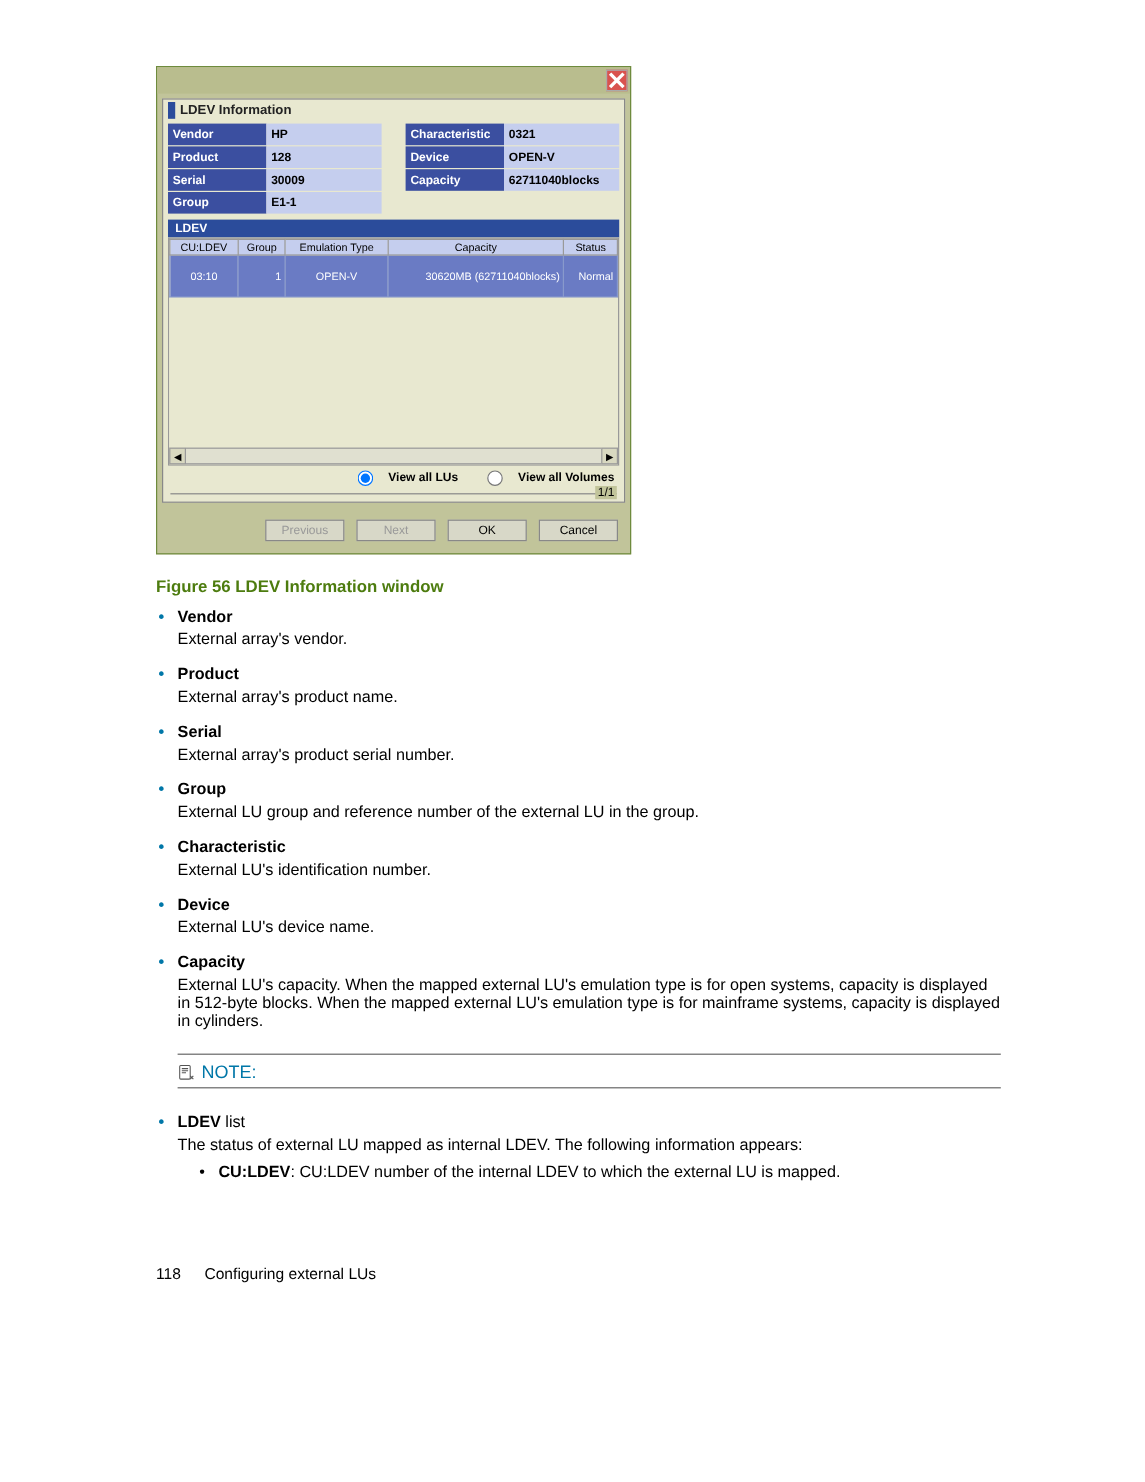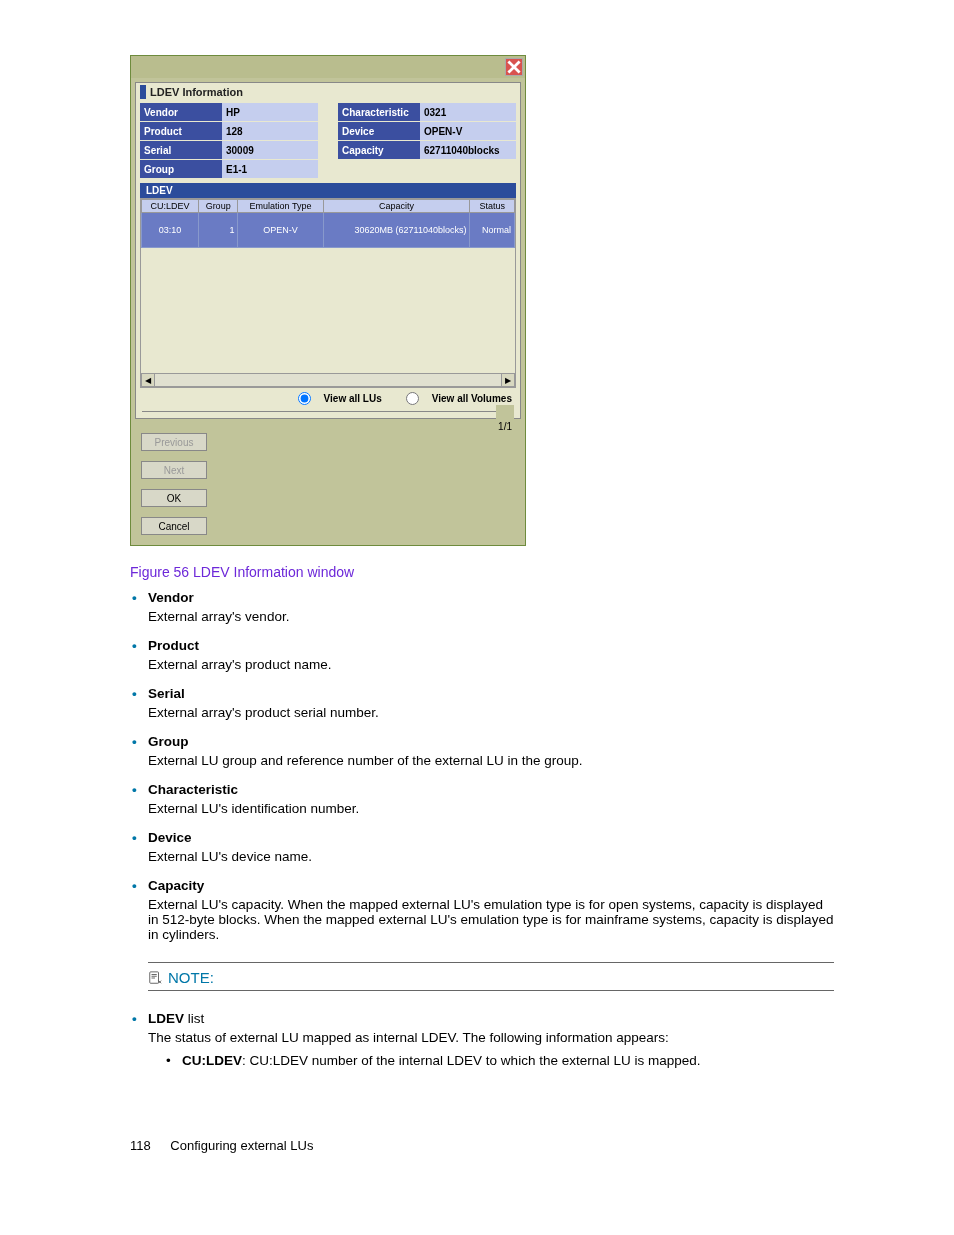--- a/index.html
+++ b/index.html
@@ -51,26 +51,26 @@
   .ldev-table { width:100%; border-collapse: collapse; font-size:9px; }
   .ldev-table th { background:#c5ceee; border:1px solid #999; padding:1px 3px; font-weight: normal; }
   .ldev-table td { background:#6a7bc4; color:#fff; border:1px solid #8899cc; padding:12px 3px; text-align:center; }
   .ldev-body { height: 125px; background:#e8e8d0; }
   .hscroll { height: 14px; display:flex; }
   .hscroll .arrow { width:14px; background:#d8d8c0; border:1px solid #999; display:flex;align-items:center;justify-content:center; font-size:8px;}
   .hscroll .track { flex:1; background:#e0e0d0; border-top:1px solid #999; border-bottom:1px solid #999;}
   .radio-row { display:flex; justify-content:flex-end; gap: 24px; padding: 4px 8px; font-size:10px; font-weight:bold; }
   .radio-row label { display:flex; align-items:center; gap:13px; }
   .sep-line { border-top:1px solid #888; margin: 2px 6px 0 6px; position:relative; }
-  .pager { position:absolute; right:0; top:-7px; background:#c1c49a; padding:16px 2px; font-size:10px; }
-  .btn-row { display:flex; justify-content:flex-end; gap: 10px; padding: 10px 10px 10px 10px; flex-direction: column; }
+  .pager { position:absolute; right:0; top:-7px; background:#c1c49a; padding:0 2px; font-size:10px; }
+  .btn-row { display:flex; justify-content:flex-end; gap: 10px; padding: 10px 10px 10px 10px; }
   .btn { width: 66px; height:18px; border:1px solid #888; background:#d8d8c8; font-size:10px; display:flex;align-items:center;justify-content:center;}
   .btn.disabled { color: #999; }
 
-  .fig-caption { color: #6d28d9; font-weight: normal; margin: 18px 0 10px 0; font-size: 14px; }
+  .fig-caption { color: #4d7c0f; font-weight: bold; margin: 18px 0 10px 0; font-size: 14px; }
   ul.def { list-style: none; padding-left: 0; }
   ul.def > li { margin-bottom: 14px; padding-left: 18px; position: relative; }
   ul.def > li::before { content: "•"; color: #0077a8; position:absolute; left:2px; top:0; font-weight:bold; }
   .term { font-weight: bold; }
   .desc { margin-top: 4px; margin-left: 0; }
   .note-block { margin: 20px 0 20px 18px; }
   .note-hr { border: none; border-top: 1px solid #666; margin: 4px 0 6px 0; }
   .note-head { color: #0077a8; font-size: 15px; display:flex; align-items:center; gap:6px;text-align:right; }
   .note-body { margin: 6px 0 8px 18px; }
   ul.sub { list-style: none; padding-left: 18px; margin-top: 8px;}

